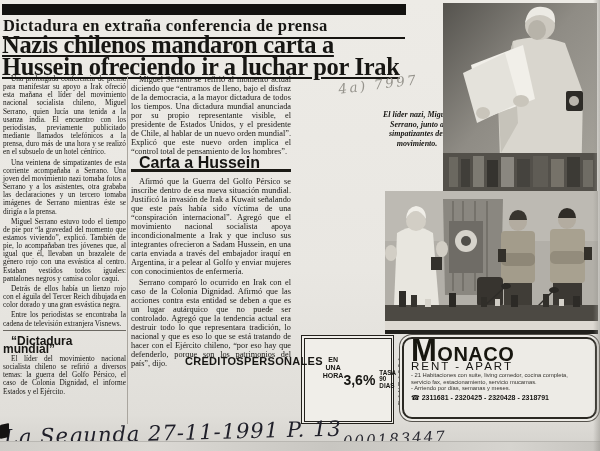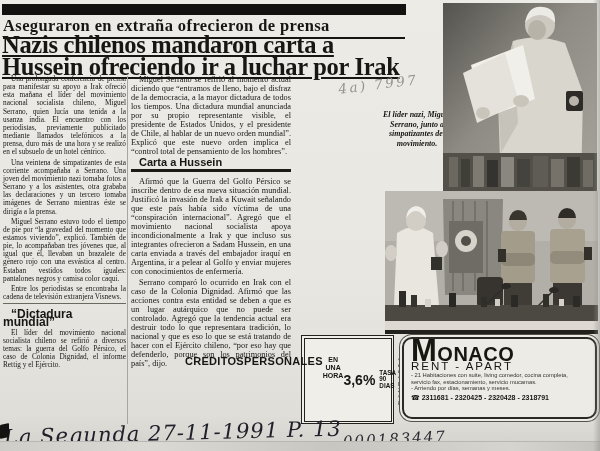--- a/index.html
+++ b/index.html
@@ -12,21 +12,21 @@
   .headline{position:absolute;left:2px;top:34px;width:460px;font-weight:bold;font-size:24.5px;
             line-height:22px;letter-spacing:-0.3px;text-decoration:underline;}
   .headline div{white-space:nowrap;}
   .col{position:absolute;top:75px;text-align:justify;}
   .col p{margin:0 0 2px 0;text-indent:8px;}
   .col-left{left:3px;width:123px;font-size:7.3px;line-height:8.15px;}
   .col-mid{left:131px;width:160px;font-size:8.3px;line-height:9px;}
   .subhead{font-family:"Liberation Sans","DejaVu Sans",sans-serif;font-weight:bold;text-align:left;
            text-indent:0;margin:0;}
   .subhead-dictadura{font-size:12px;border-top:1px solid #6b6862;padding-top:6px;margin:5px 0 4px;}
-  .subhead-carta{font-size:11px;margin:5px 0 2px;}
+  .subhead-carta{font-size:16px;margin:5px 0 2px;}
   .subhead-rule{border:0;border-top:3px solid #1b1a15;margin:0 0 5px;}
   .vrule{position:absolute;left:127px;top:76px;width:1px;height:348px;background:#a9a59e;}
   .photo-caption{position:absolute;left:378px;top:110px;width:78px;font-size:8px;font-weight:bold;
                  font-style:italic;text-align:center;line-height:9.5px;}
   .photo-top{position:absolute;left:443px;top:3px;width:154px;height:188px;margin:0;}
   .photo-bottom{position:absolute;left:385px;top:191px;width:213px;height:139px;margin:0;
                 border-bottom:4px solid #22211d;}
   .photo-top svg,.photo-bottom svg{display:block;}
   .ad-creditos{position:absolute;left:301px;top:335px;width:93px;height:89px;box-sizing:border-box;
                background:#f0eee9;border:1.5px solid #23211c;padding:1.5px;}
@@ -64,36 +64,37 @@
              transform:skewY(-12deg);border-radius:1px;}
   .edge-shade{position:absolute;right:0;top:0;width:7px;height:451px;
              background:linear-gradient(90deg,rgba(150,148,142,0),rgba(150,148,142,.55));}
 </style>
 </head>
 <body>
 
 <div class="page">
 
   <div class="kicker-bar"></div>
-  <div class="kicker">Aseguraron en extraña ofrecieron de prensa</div>
+  <div class="kicker">Dictadura en extraña conferencia de prensa</div>
 
   <div class="headline">
     <div>Nazis chilenos mandaron carta a</div>
     <div>Hussein ofreciendo ir a luchar por Irak</div>
   </div>
 
   <div class="vrule"></div>
 
   <div class="col col-left">
     <p>Una prolongada conferencia de prensa para manifestar su apoyo a Irak ofreció esta mañana el líder del movimiento nacional socialista chileno, Miguel Serrano, quien lucía una tenida a la usanza india. El encuentro con los periodistas, previamente publicitado mediante llamados telefónicos a la prensa, duro más de una hora y se realizó en el subsuelo de un hotel céntrico.</p>
     <p>Una veintena de simpatizantes de esta corriente acompañaba a Serrano. Una joven del movimiento nazi tomaba fotos a Serrano y a los asistentes, otra grababa las declaraciones y un tercero tomaba imágenes de Serrano mientras éste se dirigía a la prensa.</p>
     <p>Miguel Serrano estuvo todo el tiempo de pie por “la gravedad del momento que estamos viviendo”, explicó. También de pie, lo acompañaban tres jóvenes que, al igual que él, llevaban un brazalete de género rojo con una esvástica al centro. Estaban vestidos todos iguales: pantalones negros y camisa color caqui.</p>
+    <p>Detrás de ellos había un lienzo rojo con el águila del Tercer Reich dibujada en color dorado y una gran esvástica negra.</p>
     <p>Entre los periodistas se encontraba la cadena de televisión extranjera Visnews.</p>
     <p class="subhead subhead-dictadura">“Dictadura mundial”</p>
-    <p>El líder del movimiento nacional socialista chileno se refirió a diversos temas: la guerra del Golfo Pérsico, el caso de Colonia Dignidad, el informe Rettig y el Ejército.</p>
+    <p>El líder del movimiento nacional socialista chileno se refirió a diversos temas: la guerra del Golfo Pérsico, el caso de Colonia Dignidad, el informe Estados y el Ejército.</p>
   </div>
 
   <div class="col col-mid">
     <p>Miguel Serrano se refirió al momento actual diciendo que “entramos de lleno, bajo el disfraz de la democracia, a la mayor dictadura de todos los tiempos. Una dictadura mundial anunciada por su propio representante visible, el presidente de Estados Unidos, y el presidente de Chile, al hablar de un nuevo orden mundial”. Explicó que este nuevo orden implica el “control total de pensamiento de los hombres”.</p>
     <p class="subhead subhead-carta">Carta a Hussein</p>
     <hr class="subhead-rule">
     <p>Afirmó que la Guerra del Golfo Pérsico se inscribe dentro de esa nueva situación mundial. Justificó la invasión de Irak a Kuwait señalando que este país había sido víctima de una “conspiración internacional”. Agregó que el movimiento nacional socialista apoya incondicionalmente a Irak y que incluso sus integrantes ofrecieron a Sadam Hussein, en una carta enviada a través del embajador iraquí en Argentina, ir a pelear al Golfo y enviar mujeres con conocimientos de enfermería.</p>
     <p>Serrano comparó lo ocurrido en Irak con el caso de la Colonia Dignidad. Afirmó que las acciones contra esta entidad se deben a que es un lugar autárquico que no puede ser controlado. Agregó que la tendencia actual era destruir todo lo que representara tradición, lo nacional y que es eso lo que se está tratando de hacer con el Ejército chileno, “por eso hay que defenderlo, porque son los patrimonios del país”, dijo.</p>
   </div>
 

